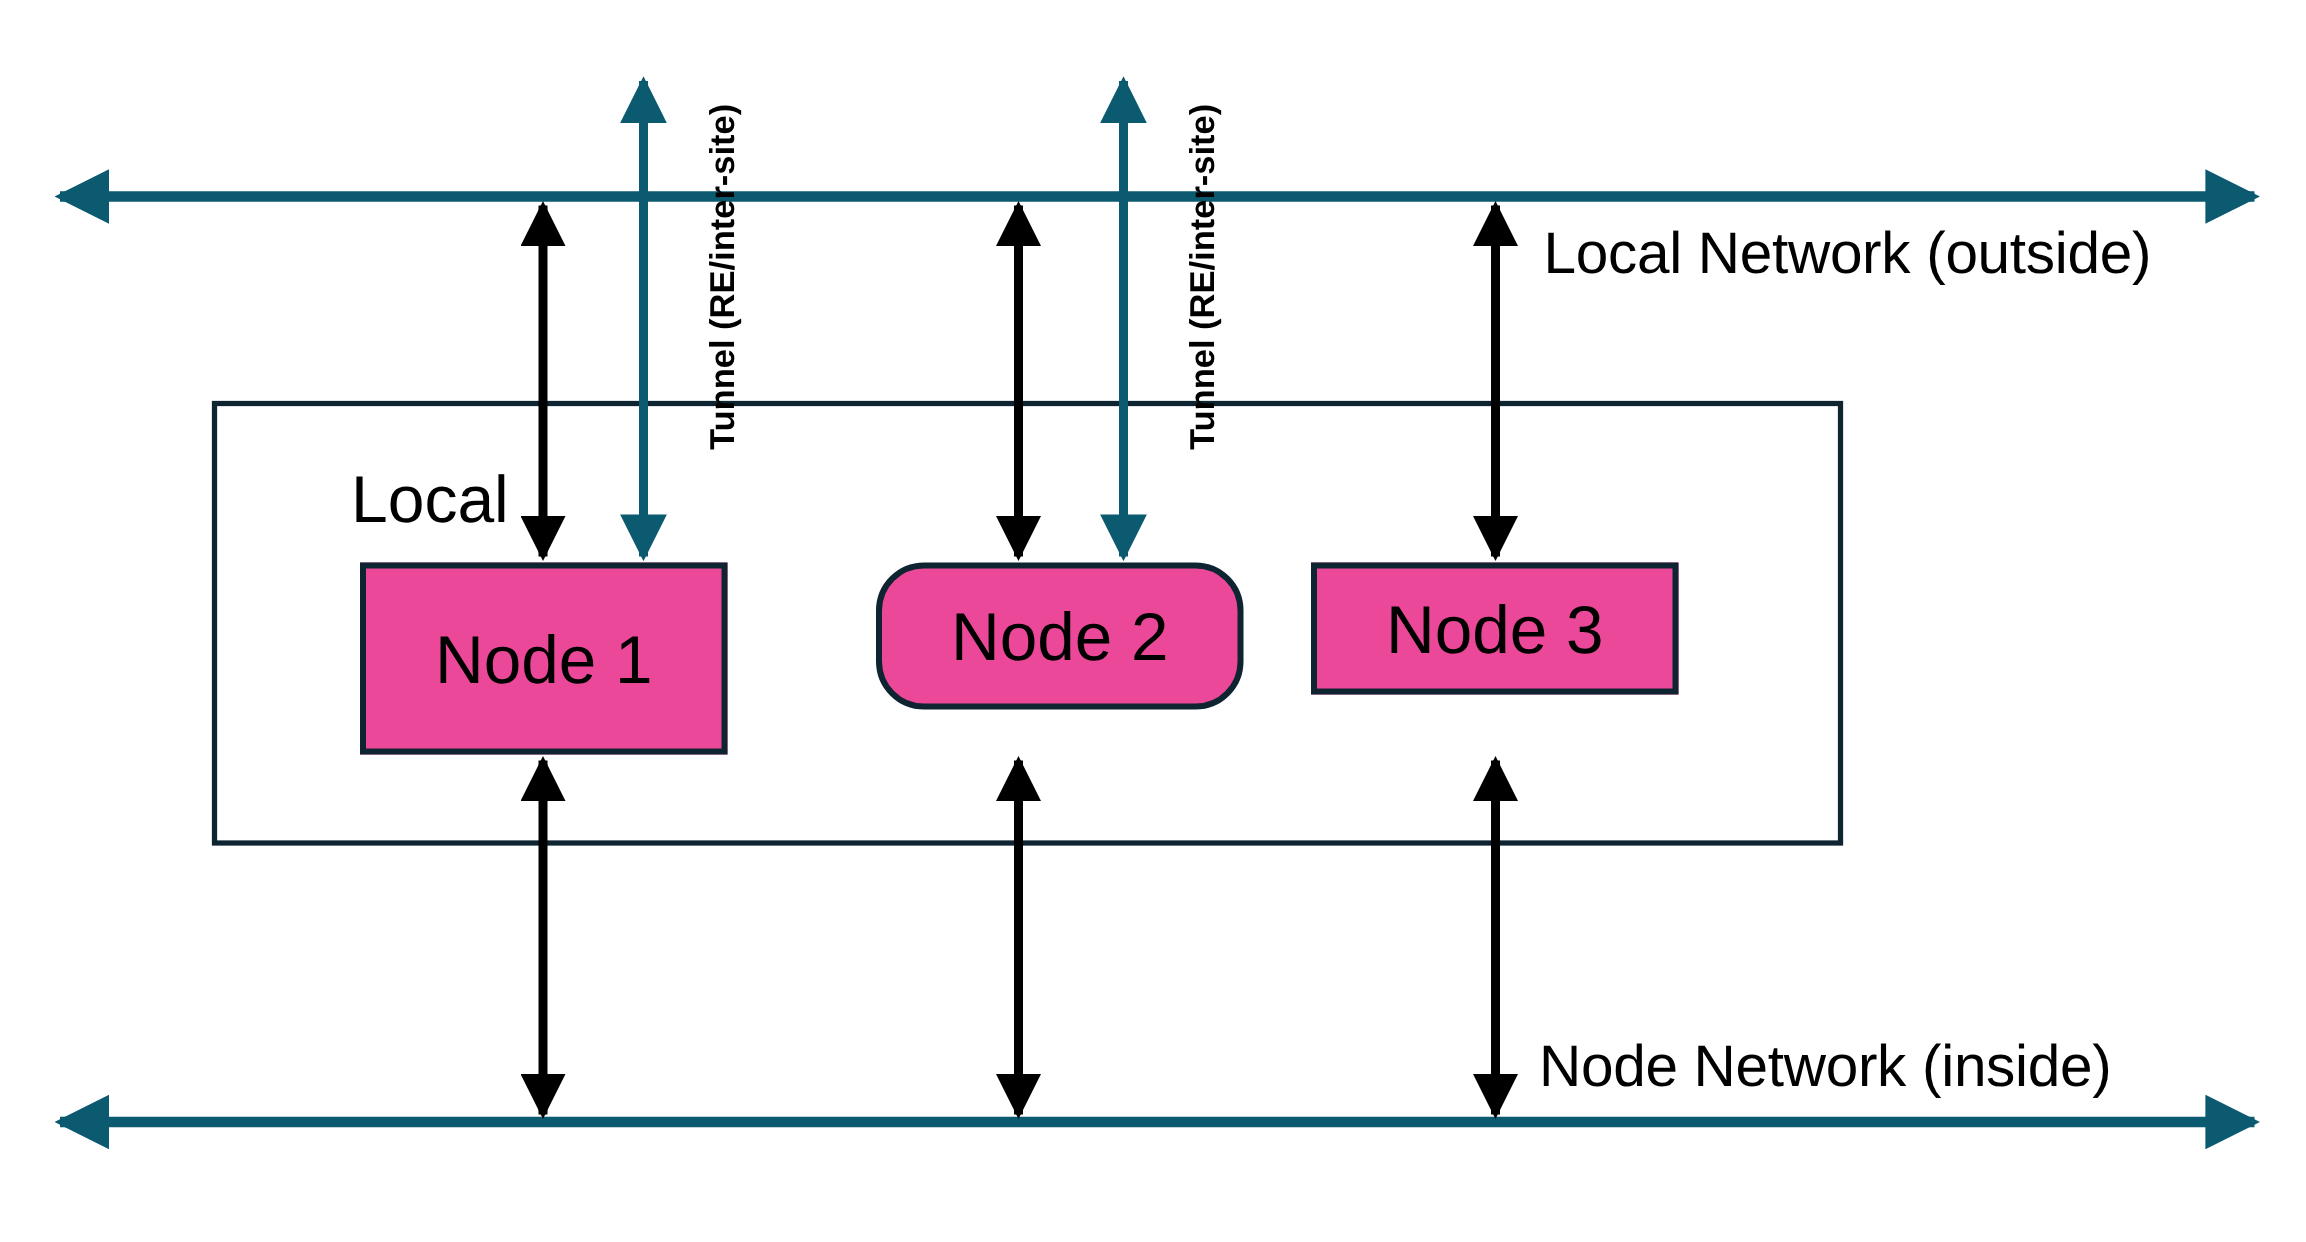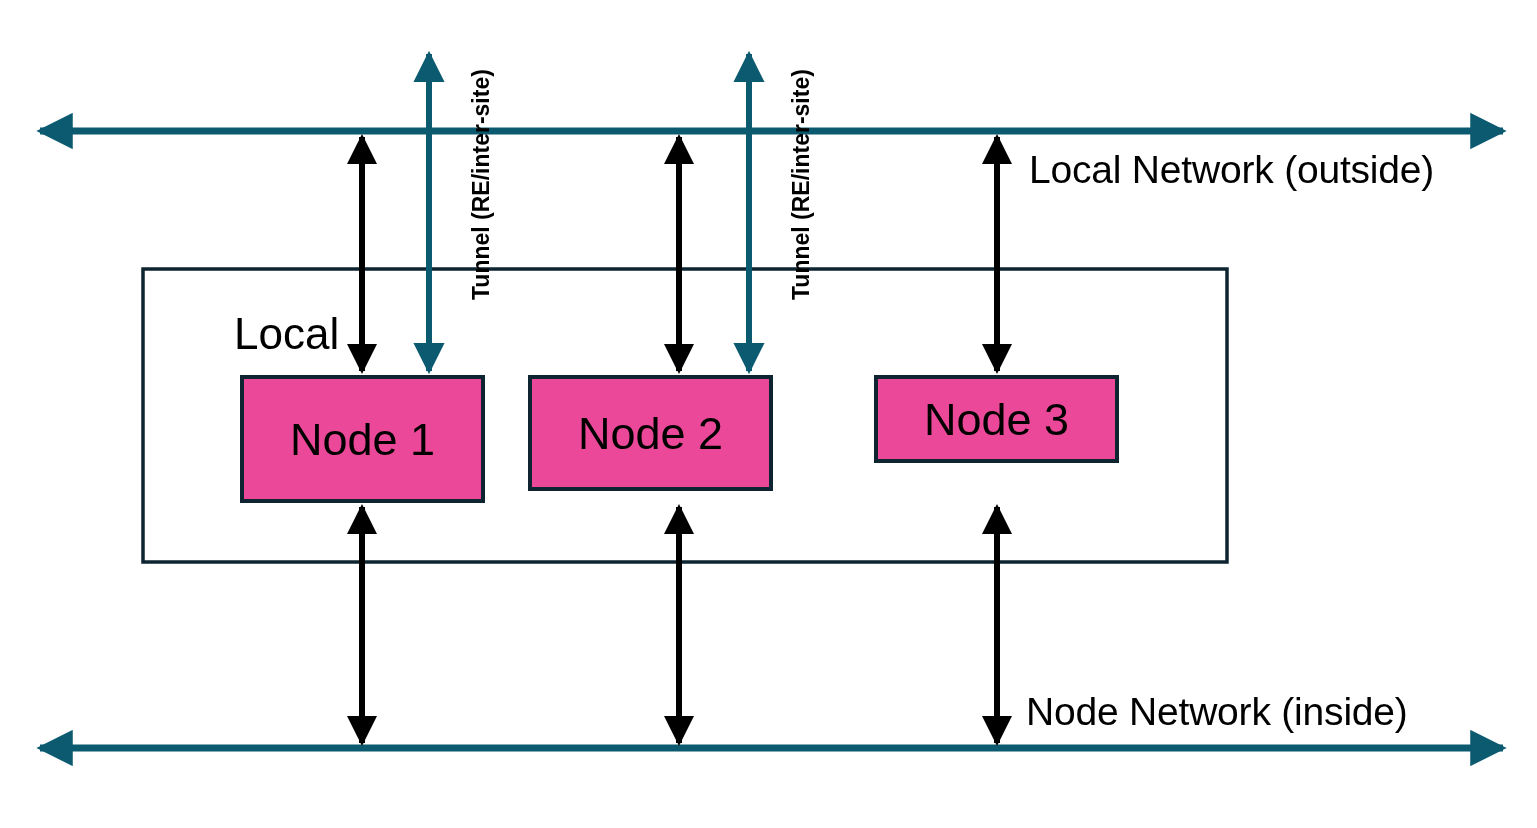--- a/index.html
+++ b/index.html
@@ -55,21 +55,21 @@
     justify-content: center;
   }
   .node-label {
     color: #000000;
     font-size: 45px;
     font-family: "Liberation Sans", sans-serif;
     white-space: nowrap;
     line-height: 1;
   }
   #node-1 { left: 240px; top: 375px; width: 245px; height: 128px; }
-  #node-2 { left: 528px; top: 375px; width: 245px; height: 116px; }
+  #node-2 { left: 584px; top: 375px; width: 245px; height: 98px; border-radius: 32px; }
   #node-3 { left: 874px; top: 375px; width: 245px; height: 88px; }
 
   .tunnel-label {
     position: absolute;
     color: #000000;
     font-size: 23px;
     font-weight: bold;
     font-family: "Liberation Sans", sans-serif;
     white-space: nowrap;
     transform-origin: 0 0;

